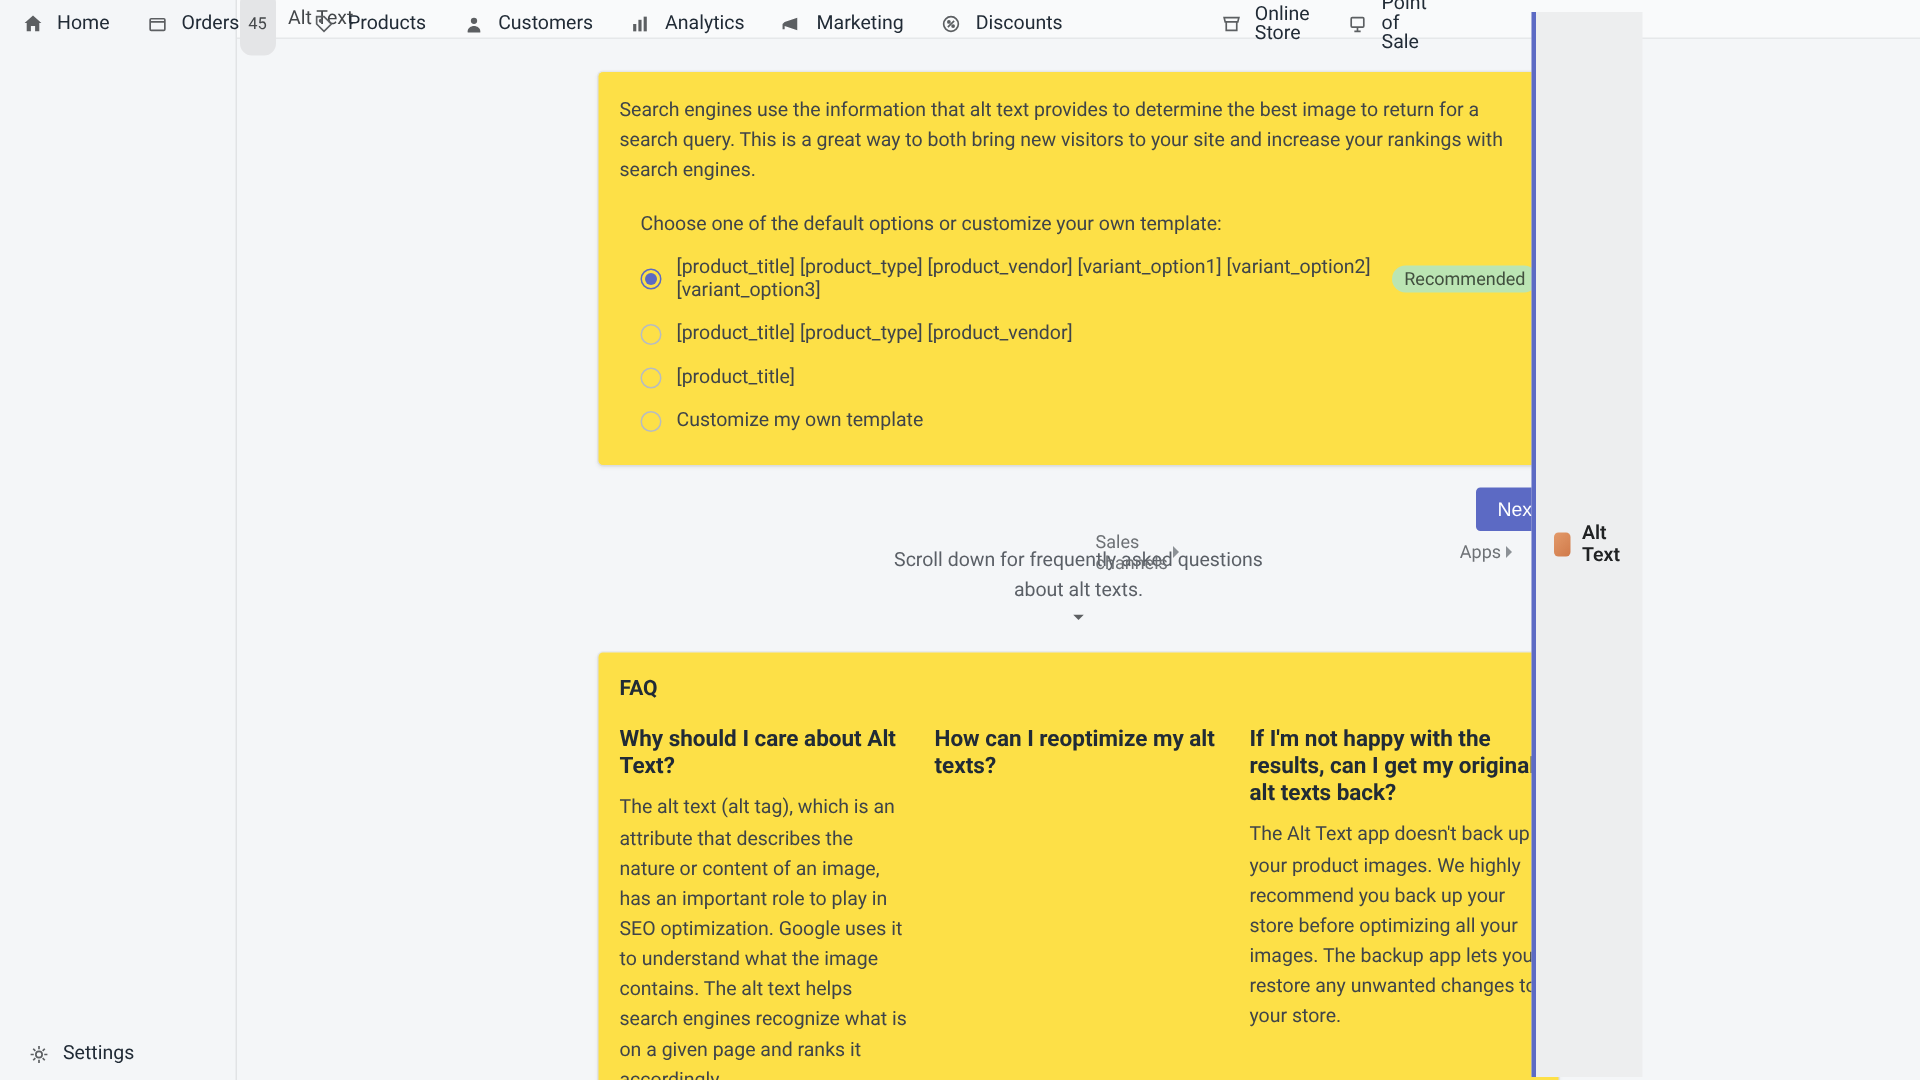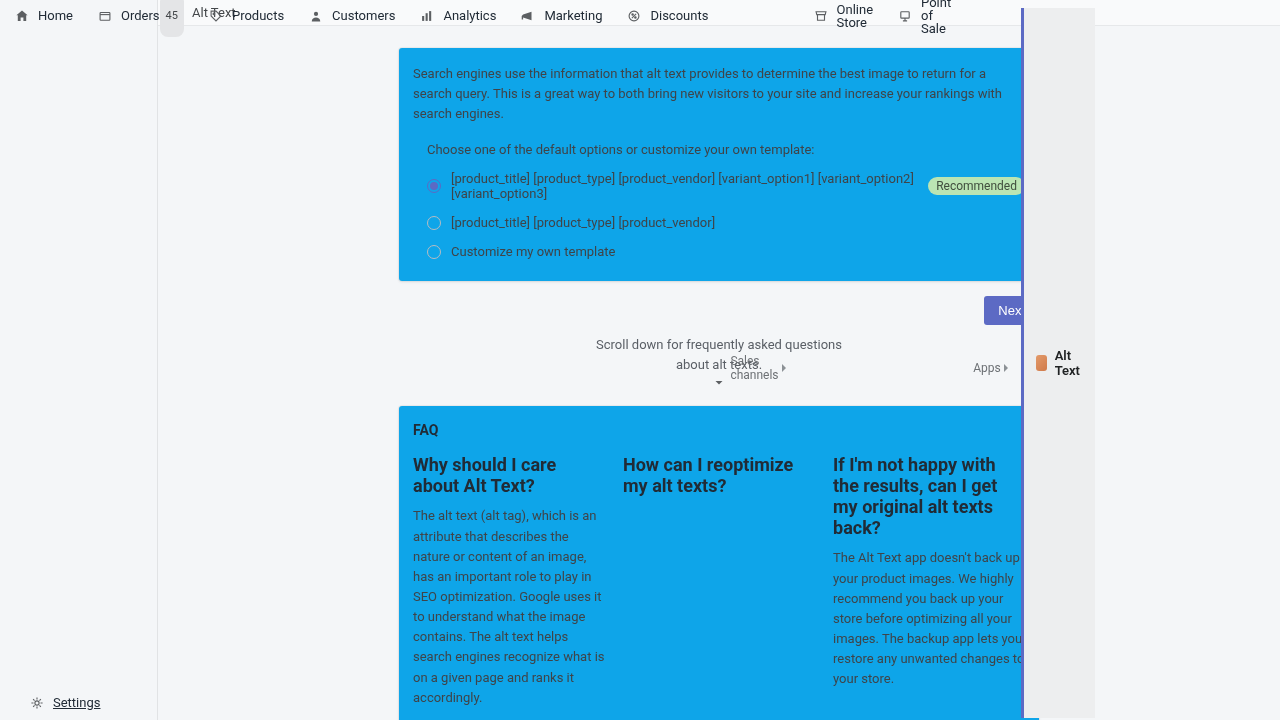--- a/index.html
+++ b/index.html
@@ -83,21 +83,21 @@
     margin-right: 8px;
     border-radius: 3px;
     background: linear-gradient(135deg,#e39a6a,#d07a4a);
     display:flex;align-items:center;justify-content:center;
   }
   .app-item .label { font-size: 13px; font-weight:600; color:#202223; }
 
   .sidebar-footer {
     position: absolute;
     bottom: 8px;
-    left: 15px; right: 0; text-decoration: underline;
+    left: 4px; right: 0;
   }
 
   
   .main {
     flex: 1;
     display: flex;
     flex-direction: column;
     background: #f4f6f8;
   }
   .topbar {
@@ -126,21 +126,21 @@
     margin: 0 auto;
   }
   h1.page-title {
     font-size: 22px;
     font-weight: 700;
     margin: 8px 0 18px;
     color: #212b36;
   }
 
   .card {
-    background: #0ea5e9;
+    background: #fde047;
     border-radius: 3px;
     box-shadow: 0 0 0 1px rgba(63,63,68,0.05), 0 1px 3px rgba(63,63,68,0.12);
     padding: 16px 14px 18px;
     margin-bottom: 15px;
   }
   .intro-text {
     font-size: 13px;
     color: #3f4449;
     line-height: 1.55;
     margin-bottom: 18px;
@@ -221,21 +221,21 @@
     font-size: 14px;
     font-weight: 700;
     margin-bottom: 16px;
   }
   .faq-cols {
     display: flex;
     gap: 18px;
   }
   .faq-col { flex: 1; }
   .faq-q {
-    font-size: 18px;
+    font-size: 15px;
     font-weight: 700;
     margin-bottom: 10px;
   }
   .faq-a {
     font-size: 13px;
     color: #3f4449;
     line-height: 1.55;
   }
 </style>
 </head>
@@ -392,20 +392,24 @@
           <span class="radio checked"></span>
           <span>[product_title] [product_type] [product_vendor] [variant_option1] [variant_option2] [variant_option3]</span>
           <span class="badge-recommended">Recommended</span>
         </div>
 
         <div class="radio-row">
           <span class="radio"></span>
           <span>[product_title] [product_type] [product_vendor]</span>
         </div>
 
+        <div class="radio-row">
+          <span class="radio"></span>
+          <span>[product_title]</span>
+        </div>
 
         <div class="radio-row" style="margin-bottom:4px;">
           <span class="radio"></span>
           <span>Customize my own template</span>
         </div>
       </div>
 
       <div class="next-row">
         <button class="btn-next">Next</button>
       </div>

